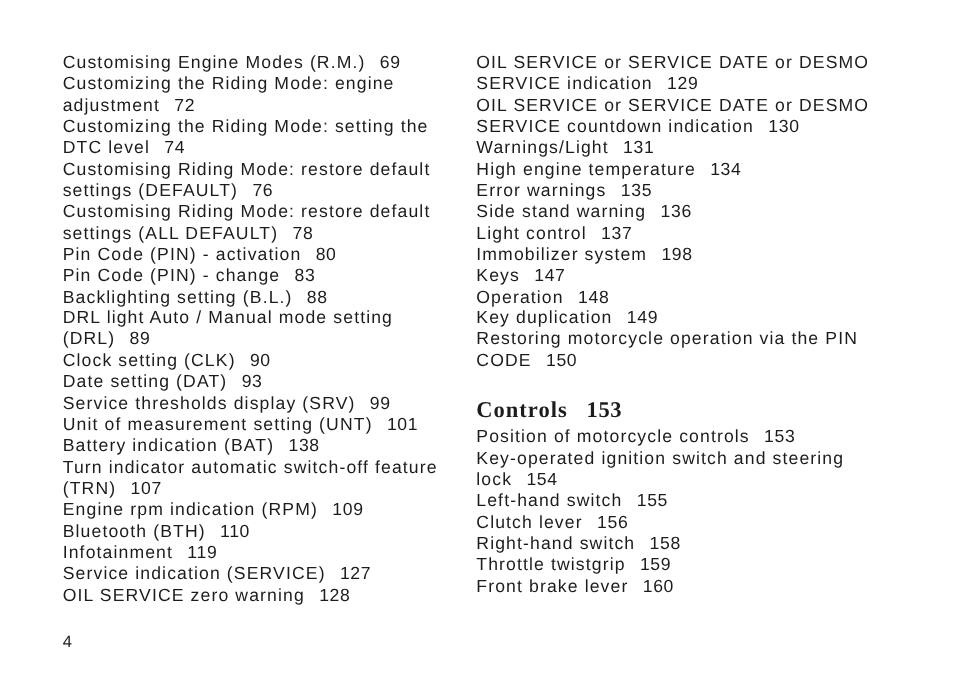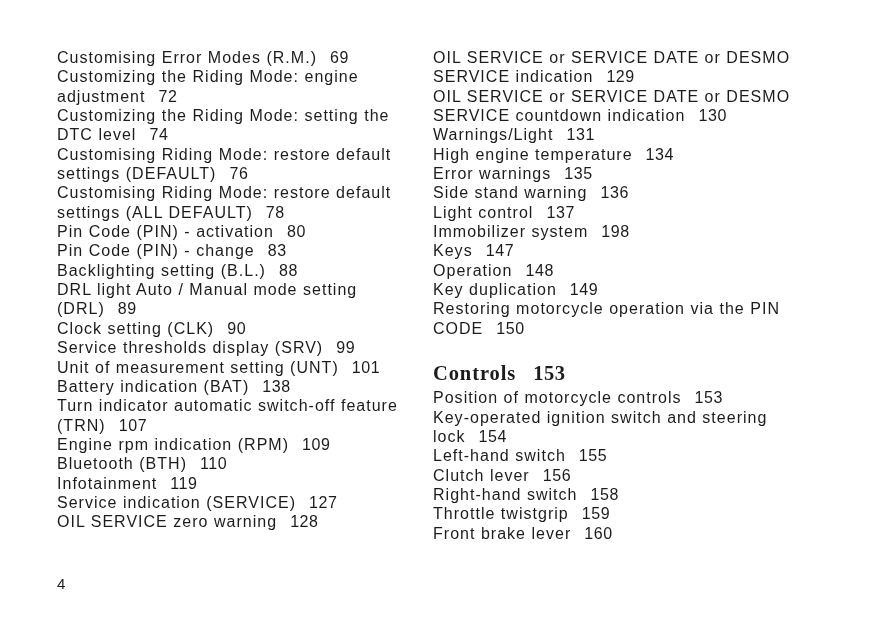--- a/index.html
+++ b/index.html
@@ -44,21 +44,21 @@
     top: 575px;
     font-size: 15px;
     letter-spacing: 0.5px;
   }
 </style>
 </head>
 <body>
 
 <div class="toc-column toc-column-left">
 
-    <div class="toc-entry"><span class="label">Customising Error Modes (R.M.)</span><span class="num">69</span></div>
+    <div class="toc-entry"><span class="label">Customising Engine Modes (R.M.)</span><span class="num">69</span></div>
 
     <div class="toc-entry"><span class="label">Customizing the Riding Mode: engine
 adjustment</span><span class="num">72</span></div>
 
     <div class="toc-entry"><span class="label">Customizing the Riding Mode: setting the
 DTC level</span><span class="num">74</span></div>
 
     <div class="toc-entry"><span class="label">Customising Riding Mode: restore default
 settings (DEFAULT)</span><span class="num">76</span></div>
 
@@ -69,20 +69,21 @@
 
     <div class="toc-entry"><span class="label">Pin Code (PIN) - change</span><span class="num">83</span></div>
 
     <div class="toc-entry"><span class="label">Backlighting setting (B.L.)</span><span class="num">88</span></div>
 
     <div class="toc-entry"><span class="label">DRL light Auto / Manual mode setting
 (DRL)</span><span class="num">89</span></div>
 
     <div class="toc-entry"><span class="label">Clock setting (CLK)</span><span class="num">90</span></div>
 
+    <div class="toc-entry"><span class="label">Date setting (DAT)</span><span class="num">93</span></div>
 
     <div class="toc-entry"><span class="label">Service thresholds display (SRV)</span><span class="num">99</span></div>
 
     <div class="toc-entry"><span class="label">Unit of measurement setting (UNT)</span><span class="num">101</span></div>
 
     <div class="toc-entry"><span class="label">Battery indication (BAT)</span><span class="num">138</span></div>
 
     <div class="toc-entry"><span class="label">Turn indicator automatic switch-off feature
 (TRN)</span><span class="num">107</span></div>
 

